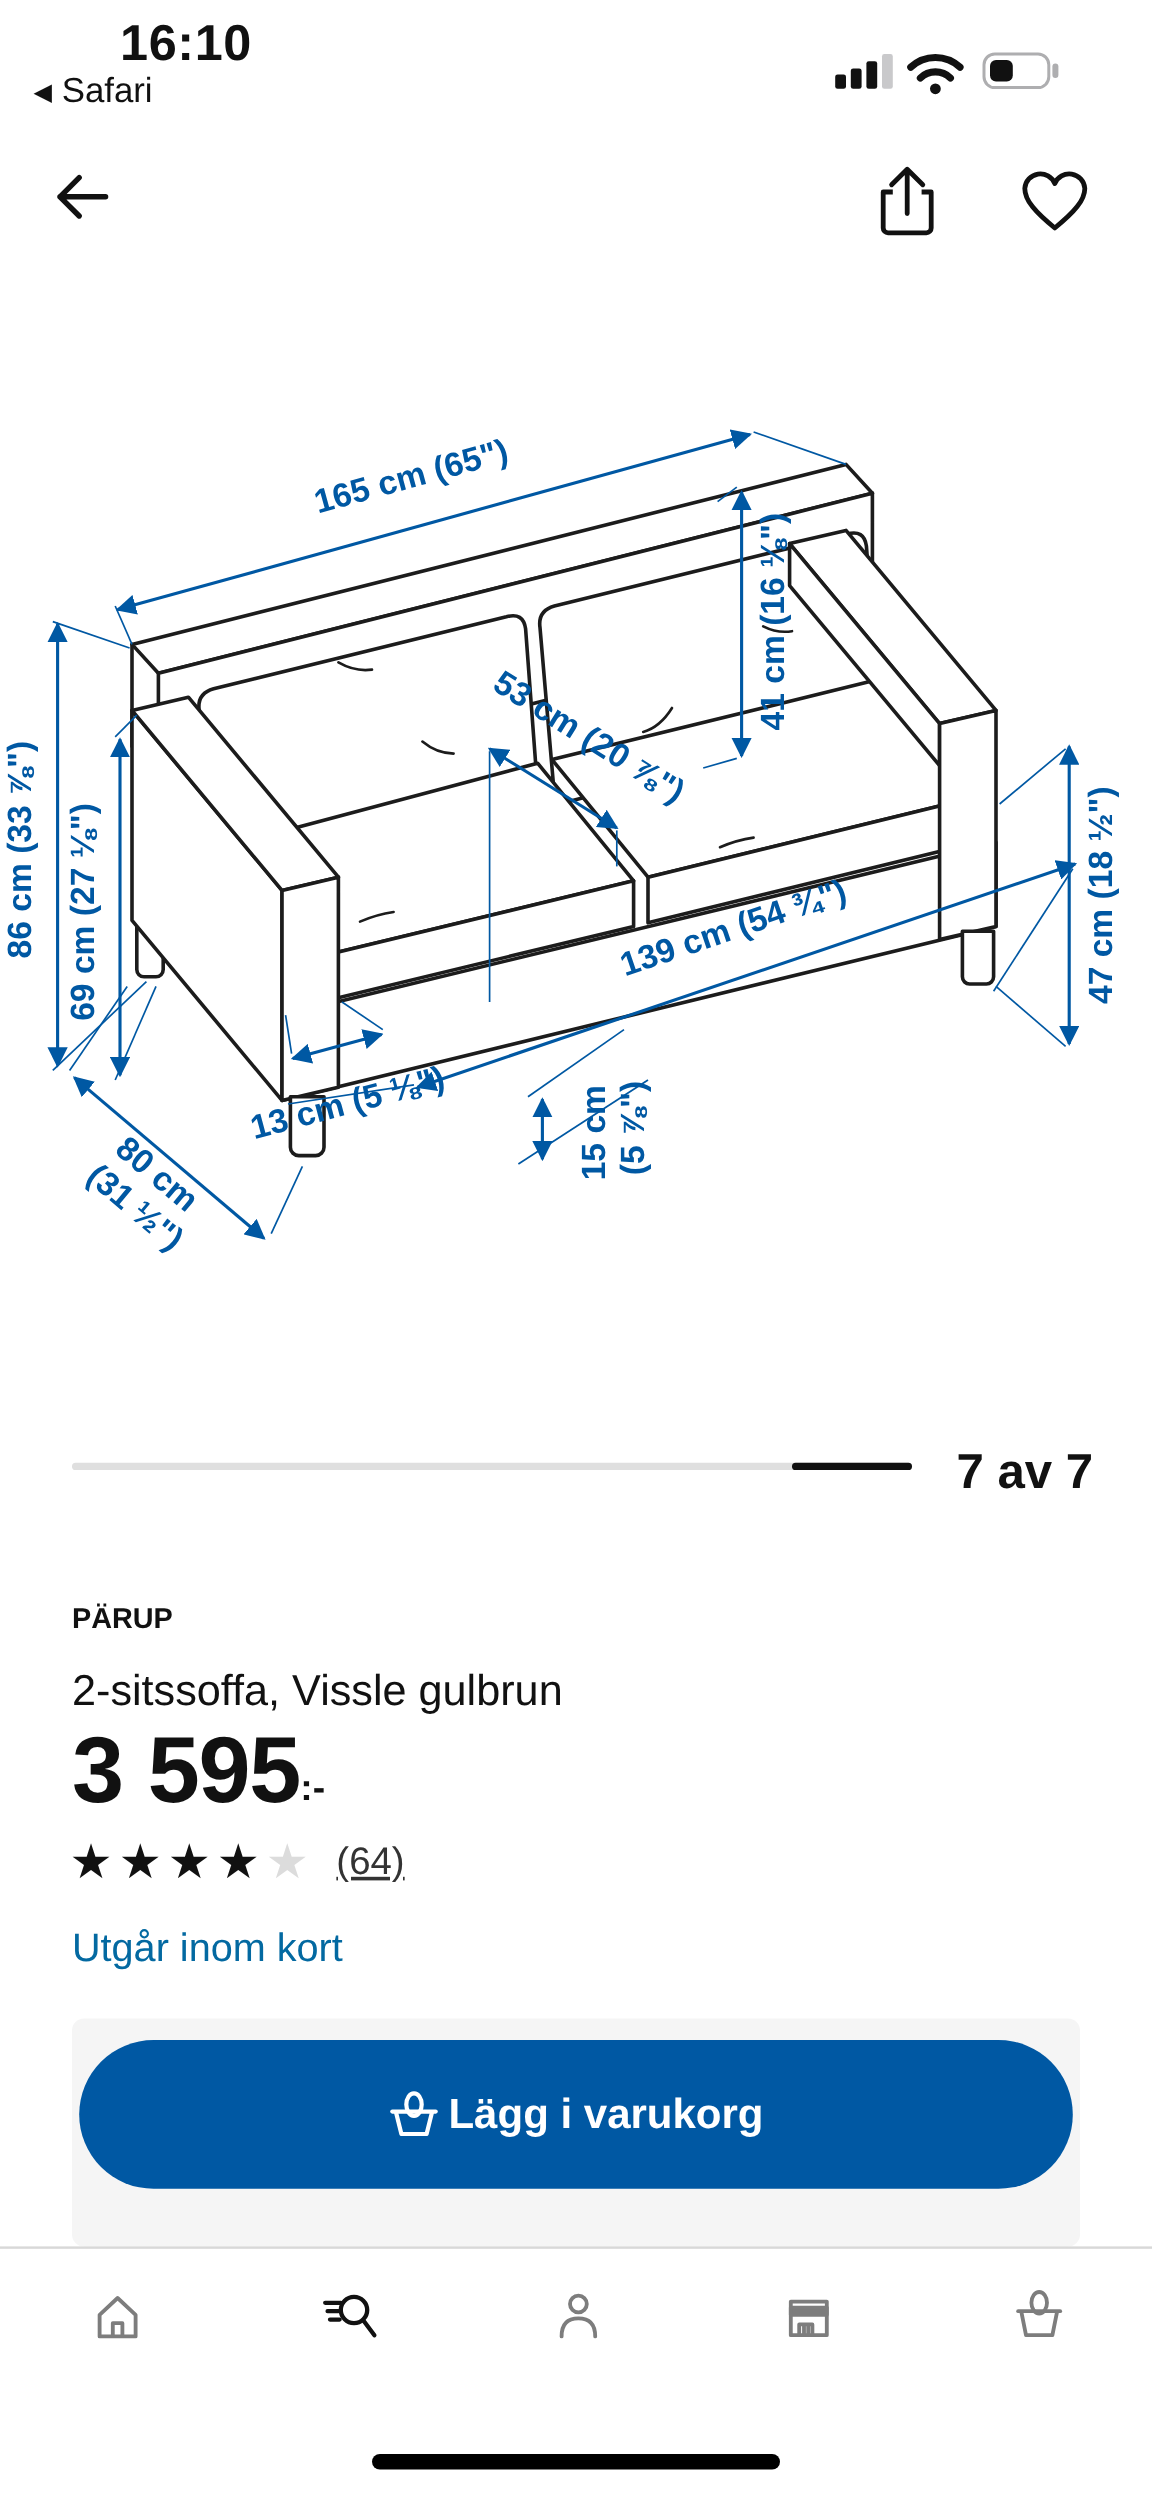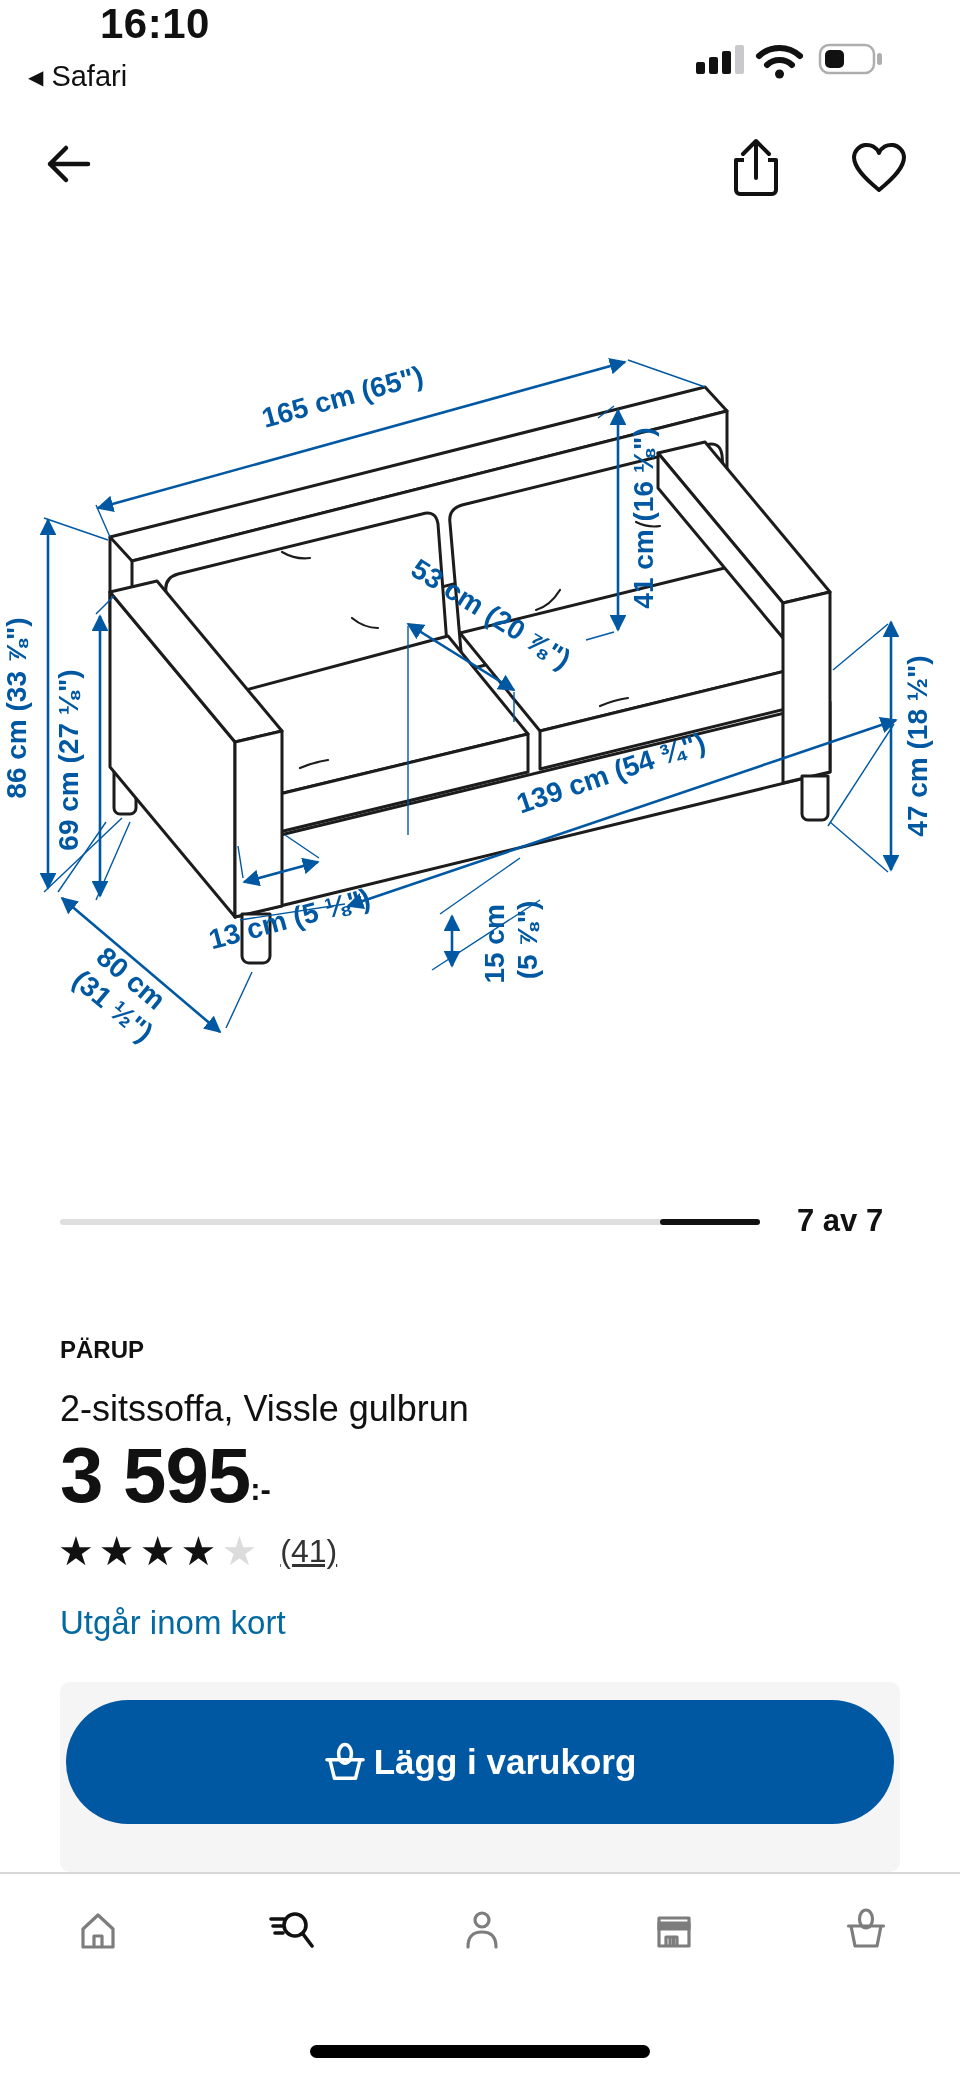--- a/index.html
+++ b/index.html
@@ -1,31 +1,31 @@
 <!DOCTYPE html>
 <html><head>
 <meta charset="utf-8">
 <style>
   * { margin:0; padding:0; box-sizing:border-box; }
   html,body { width:960px; height:2078px; background:#fff; overflow:hidden;
     font-family:"Liberation Sans", sans-serif; color:#111; position:relative; }
   .abs { position:absolute; }
 
   
-  .time { left:100px; top:0; font-size:42px; font-weight:bold; letter-spacing:.5px; }
+  .time { left:100px; top:12px; font-size:42px; font-weight:bold; letter-spacing:.5px; }
   .back-app { left:28px; top:60px; font-size:29px; display:flex; align-items:center; gap:8px; }
   .back-app .tri { font-size:20px; }
 
   
   .hdr-icon { background:none; border:none; cursor:pointer; }
 
   
   .progress-track { left:60px; top:1219px; width:700px; height:6px; background:#dfdfdf; border-radius:3px; }
   .progress-fill { position:absolute; top:0; height:6px; background:#111; border-radius:3px; }
-  .page-label { left:797px; top:1203px; font-size:31px; font-weight:bold; }
+  .page-label { left:797px; top:1203px; font-size:41px; font-weight:bold; }
 
   
   .p-name { left:60px; top:1336px; font-size:24px; font-weight:bold; }
   .p-desc { left:60px; top:1388px; font-size:36px; font-weight:400; }
   .p-price-row { left:60px; top:1436px; display:flex; align-items:flex-end;text-align:right; }
   .p-price { font-size:78px; font-weight:bold; letter-spacing:-1px; line-height:1; }
   .p-price-suffix { font-size:31px; font-weight:bold; padding-bottom:6px; }
   .stars-row { left:58px; top:1528px; display:flex; align-items:center; }
   .star { font-size:40px; letter-spacing:5px; color:#dcdcdc; }
   .star.filled { color:#111; }
@@ -196,21 +196,21 @@
 <div class="abs page-label">7 av 7</div>
 
 <div class="abs p-name">PÄRUP</div>
 <div class="abs p-desc">2-sitssoffa, Vissle gulbrun</div>
 <div class="abs p-price-row">
   <span class="p-price">3 595</span>
   <span class="p-price-suffix">:-</span>
 </div>
 <div class="abs stars-row">
   <span class="stars" id="stars"><span class="star filled">★</span><span class="star filled">★</span><span class="star filled">★</span><span class="star filled">★</span><span class="star">★</span></span>
-  <span class="review-link">(41)</span>
+  <span class="review-link">(64)</span>
 </div>
 <div class="abs avail">Utgår inom kort</div>
 
 <div class="abs buy-card">
   
 </div>
 <button class="abs add-btn">
   <svg width="42" height="40" viewBox="0 0 36 34" fill="none" stroke="#fff" stroke-width="3" stroke-linejoin="round">
     <path d="M5,15 L9,31 H27 L31,15"></path>
     <path d="M2.5,15 H33.5" stroke-linecap="round"></path>

